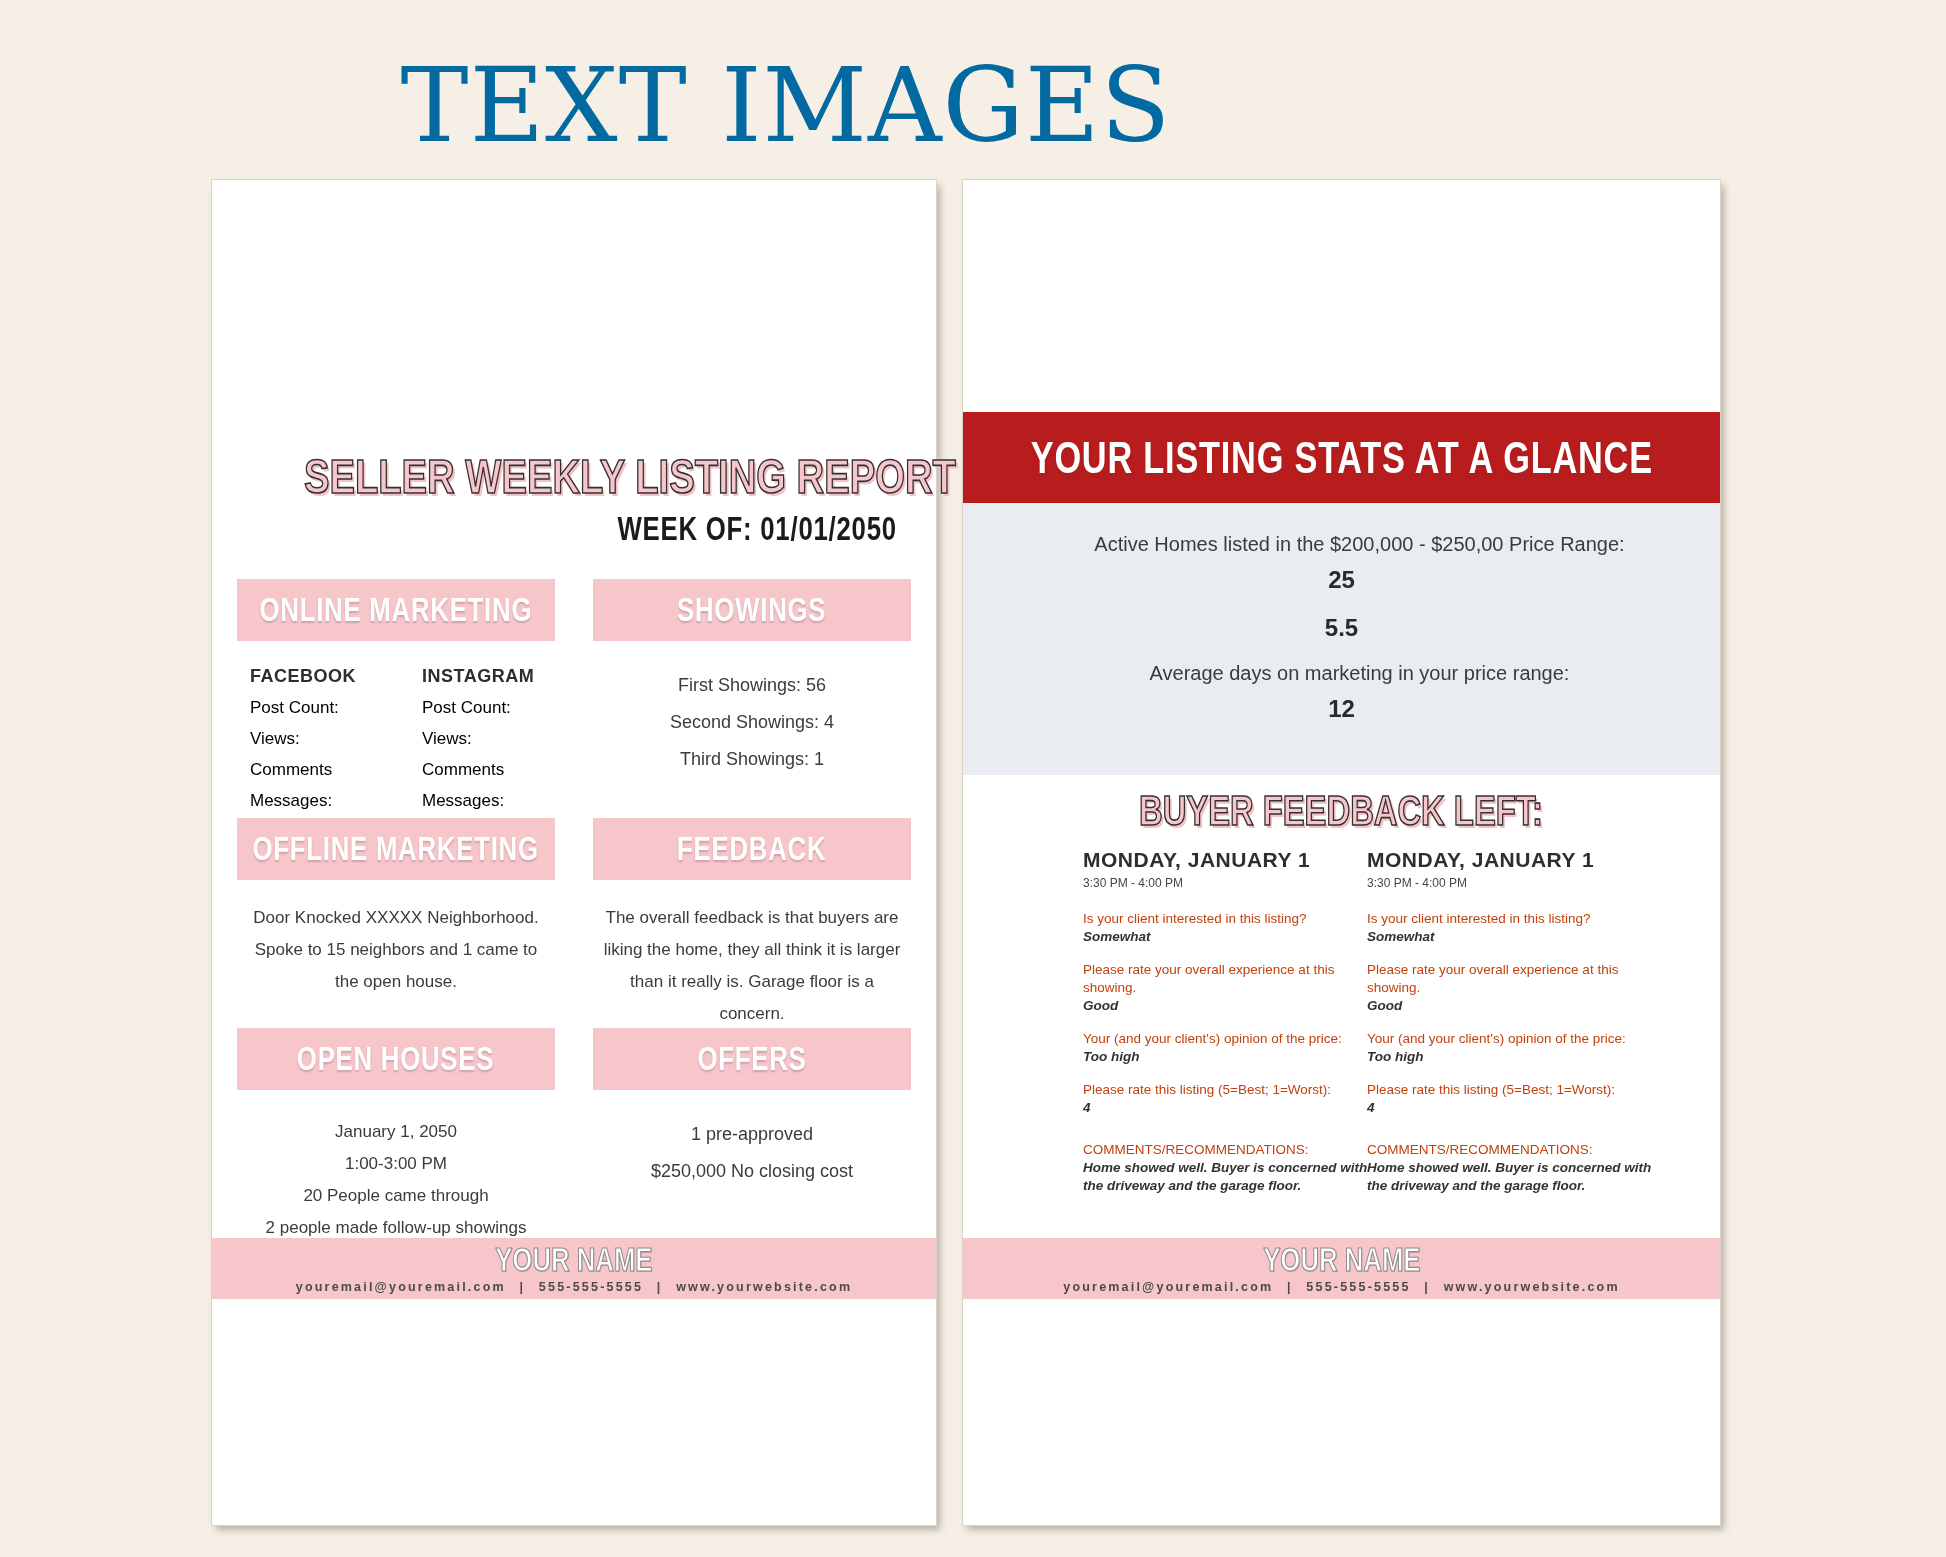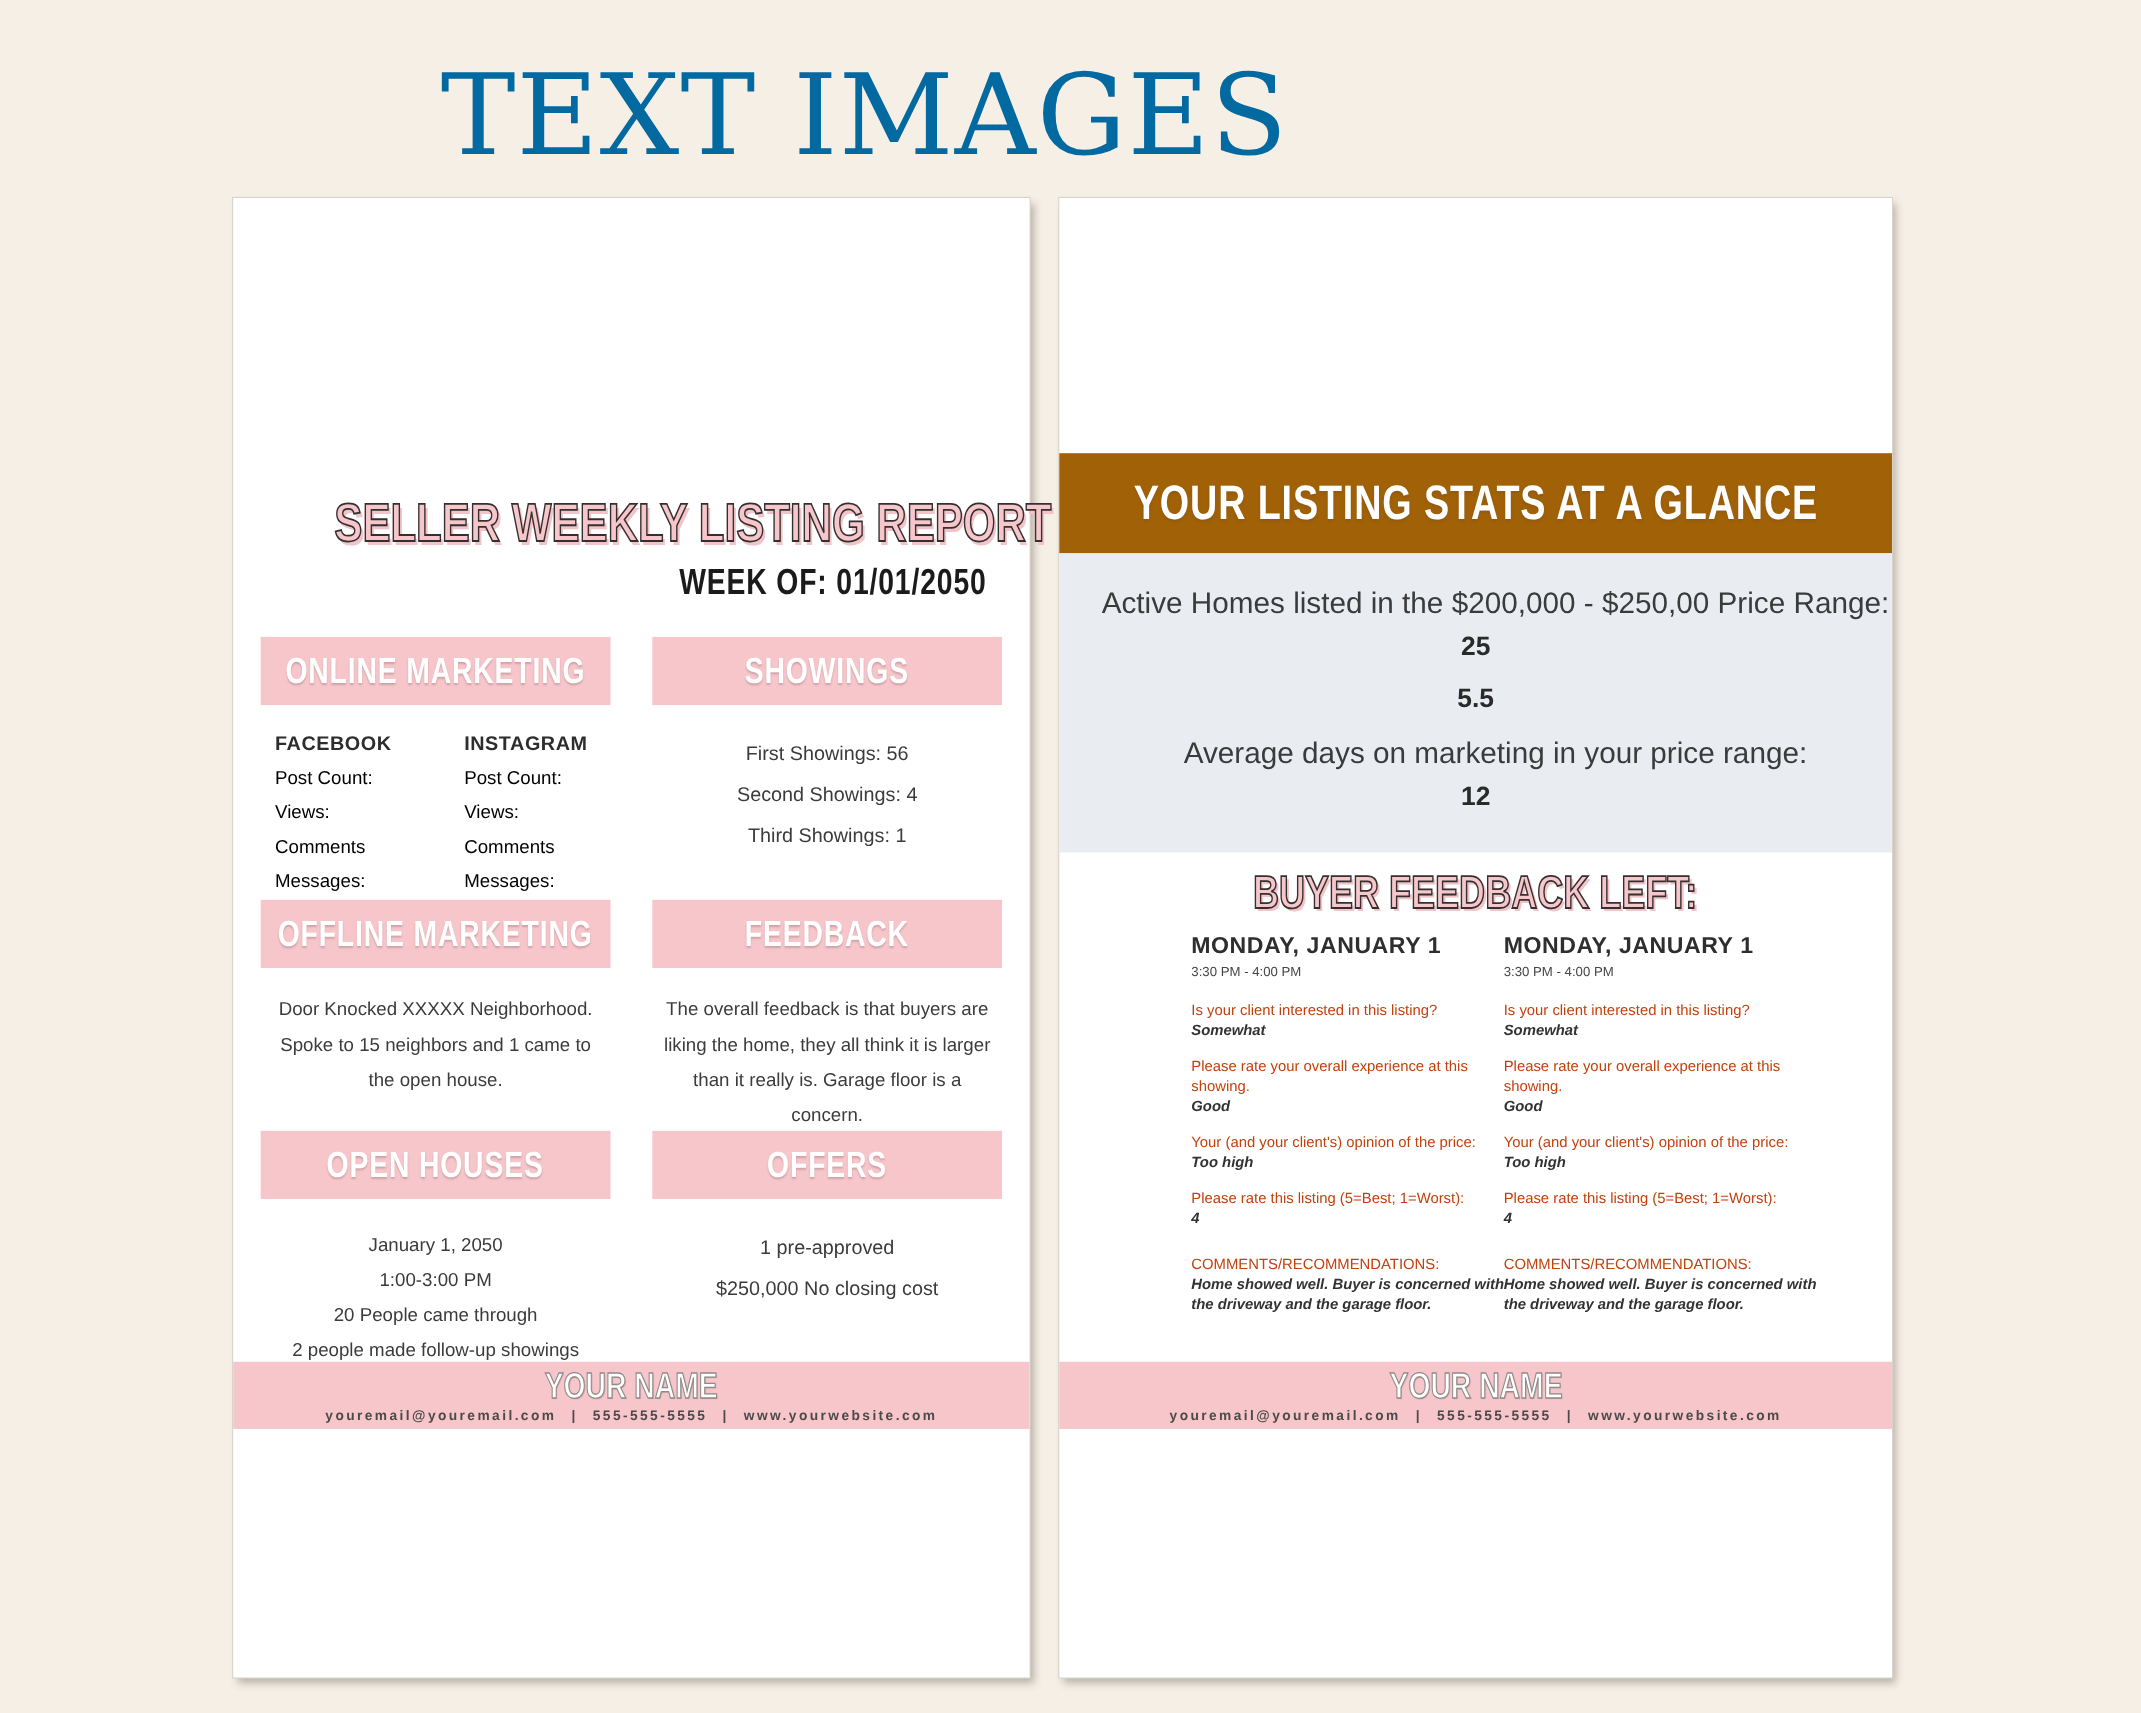--- a/index.html
+++ b/index.html
@@ -75,31 +75,31 @@
   .sm-item{ font-size:17px; color:#000000; line-height:31px; }
 
   .center-lines{ margin-top:26px; text-align:center; }
   .line-lg{ font-size:18px; color:#3b3b3b; line-height:37px; }
   .para{ margin-top:22px; text-align:center; font-size:17px; color:#3b3b3b; line-height:32px; padding:0 4px; }
   .line-md{ font-size:17px; color:#3b3b3b; line-height:32px; }
 
   
   .rp-banner{
     position:absolute; top:232px; left:0; width:100%; height:91px;
-    background:#a16207; display:flex; align-items:center; justify-content:center;
+    background:#b91c1c; display:flex; align-items:center; justify-content:center;
   }
   .rp-banner .bt{
     color:#ffffff; font-weight:700; font-size:44px; letter-spacing:1px;
     text-shadow:0 2px 3px rgba(90,60,65,.25);
   }
   .stats-panel{
     position:absolute; top:323px; left:0; width:100%; height:272px;
     background:#e9edf1; text-align:center; padding-top:30px;
   }
-  .stat-label{ font-size:27px; color:#3b3b3b; margin-bottom:10px;margin-left:36px; }
+  .stat-label{ font-size:20px; color:#3b3b3b; margin-bottom:10px;margin-left:36px; }
   .stat-value{ font-size:24px; font-weight:700; color:#2a2a2a; margin-bottom:20px; }
 
   .fb-title{ position:absolute; top:610px; left:0; width:100%; text-align:center; font-size:42px; line-height:1; }
   .fb-col{ position:absolute; top:668px; width:300px; }
   .fb-col.one{ left:120px; } .fb-col.two{ left:404px; }
   .fb-date{ font-weight:700; font-size:21px; color:#2e2e2e; letter-spacing:.5px; }
   .fb-time{ font-size:12px; color:#454545; margin-top:4px; margin-bottom:20px; }
   .fb-qa{ margin-bottom:15px; }
   .fb-q{ font-size:13.5px; color:#c2410c; line-height:18px; }
   .fb-a{ font-size:13.5px; font-weight:700; font-style:italic; color:#323232; line-height:18px; }

